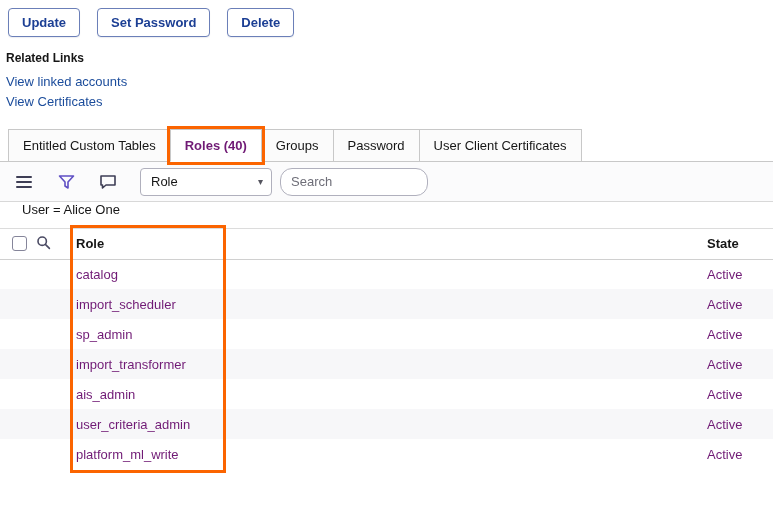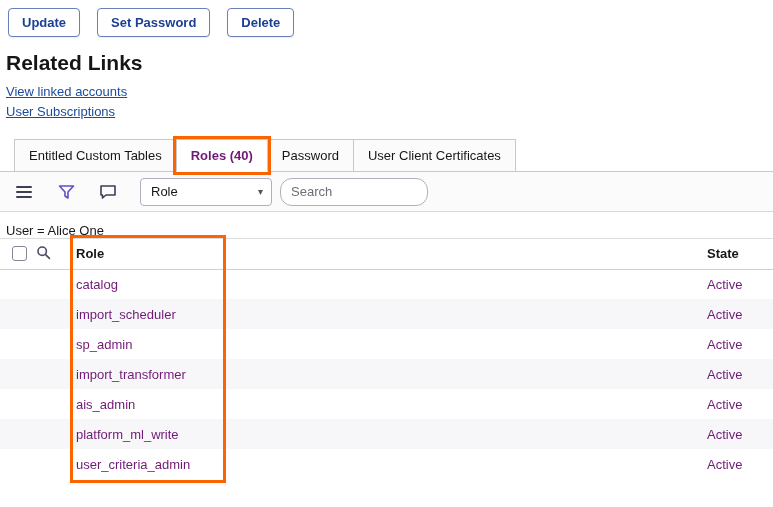--- a/index.html
+++ b/index.html
@@ -20,27 +20,26 @@
     background: #ffffff;
     border: 1px solid #6b7fb8;
     border-radius: 4px;
     padding: 6px 13px;
     cursor: pointer;
     box-shadow: 0 1px 1px rgba(20,40,90,.08);
   }
 
   
   .related-title {
-    font-size: 21px; font-weight: 700; color: #161616;
+    font-size: 12px; font-weight: 700; color: #161616;
     padding: 14px 0 7px 6px;
   }
   .rlinks { display: flex; flex-direction: column; padding-left: 6px; }
   .rlink {
     font-size: 13px; color: #1b4c9b;
-    text-decoration: underline;
     line-height: 20px; cursor: pointer; width: fit-content;
   }
 
   
   .tabstrip {
     display: flex; align-items: flex-end;
     margin-top: 15px; padding-left: 8px;
     border-bottom: 1px solid #c8c8c8;
     height: 35px;
   }
@@ -48,21 +47,21 @@
     font-size: 13px; color: #161616;
     background: #fbfbfb;
     border: 1px solid #c8c8c8;
     padding: 8px 14px;
     margin-bottom: -1px;
     margin-left: -1px;
     cursor: pointer;
     white-space: nowrap;
     position: relative;
   }
-  .tab:first-child { margin-left: 6px; }
+  .tab:first-child { margin-left: 0; }
   .tab.active {
     background: #ffffff;
     color: #701a75;
     font-weight: 700;
     border-bottom-color: #ffffff;
     z-index: 3;
   }
   .tab.highlighted { outline: 3px solid #fb6400; outline-offset: 0px; }
 
   
@@ -94,22 +93,22 @@
   .search-input {
     width: 148px; height: 28px;
     border: 1px solid #b0b0bd; border-radius: 12px;
     font-family: "Liberation Sans", sans-serif;
     font-size: 13px; padding: 0 10px; color: #161616;
     background: #ffffff; outline: none;
   }
   .search-input::placeholder { color: #6e6e78; }
 
   .breadcrumb-row {
-    height: 27px; display: flex; align-items: flex-end;
-    padding-left: 6px;
+    height: 27px; display: flex; align-items: flex-start;
+    padding-left: 22px;
     border-bottom: 1px solid #dcdcdc;
     background: #ffffff;
   }
   .breadcrumb { font-size: 13px; color: #161616; cursor: pointer; }
 
   
   table.list { width: 100%; border-collapse: collapse; table-layout: fixed; }
   col.c-cb { width: 36px; }
   col.c-sr { width: 40px; }
   col.c-role { width: auto; }
@@ -150,26 +149,27 @@
   <div class="actions-row">
     <button class="btn">Update</button>
     <button class="btn">Set Password</button>
     <button class="btn">Delete</button>
   </div>
 
   <div class="related-title">Related Links</div>
 
   <div class="rlinks">
     <a class="rlink">View linked accounts</a>
-    <a class="rlink">User Subscriptions</a>
+    <a class="rlink">View Certificates</a>
   </div>
 
   <div class="tabstrip">
     <div class="tab">Entitled Custom Tables</div>
     <div class="tab active highlighted">Roles (40)</div>
+    <div class="tab">Groups</div>
     <div class="tab">Password</div>
     <div class="tab">User Client Certificates</div>
   </div>
 
   <div class="listpane">
 
     <div class="toolbar">
       <span class="tb-icon">
         <svg width="18" height="16" viewBox="0 0 18 16" fill="none" stroke="#3e3e55" stroke-width="2" stroke-linecap="round">
           <line x1="2" y1="3" x2="16" y2="3"></line>
@@ -247,27 +247,27 @@
         </tr>
         <tr>
           <td class="cb"></td>
             <td></td>
           <td><a class="cell-link">ais_admin</a></td>
           <td><a class="cell-link">Active</a></td>
         </tr>
         <tr>
           <td class="cb"></td>
             <td></td>
+          <td><a class="cell-link">user_criteria_admin</a></td>
+          <td><a class="cell-link">Active</a></td>
+        </tr>
+        <tr>
+          <td class="cb"></td>
+            <td></td>
           <td><a class="cell-link">platform_ml_write</a></td>
-          <td><a class="cell-link">Active</a></td>
-        </tr>
-        <tr>
-          <td class="cb"></td>
-            <td></td>
-          <td><a class="cell-link">user_criteria_admin</a></td>
           <td><a class="cell-link">Active</a></td>
         </tr>
       </tbody>
     </table>
 
     <div class="col-highlight"></div>
 
   </div>
 </div>
 

